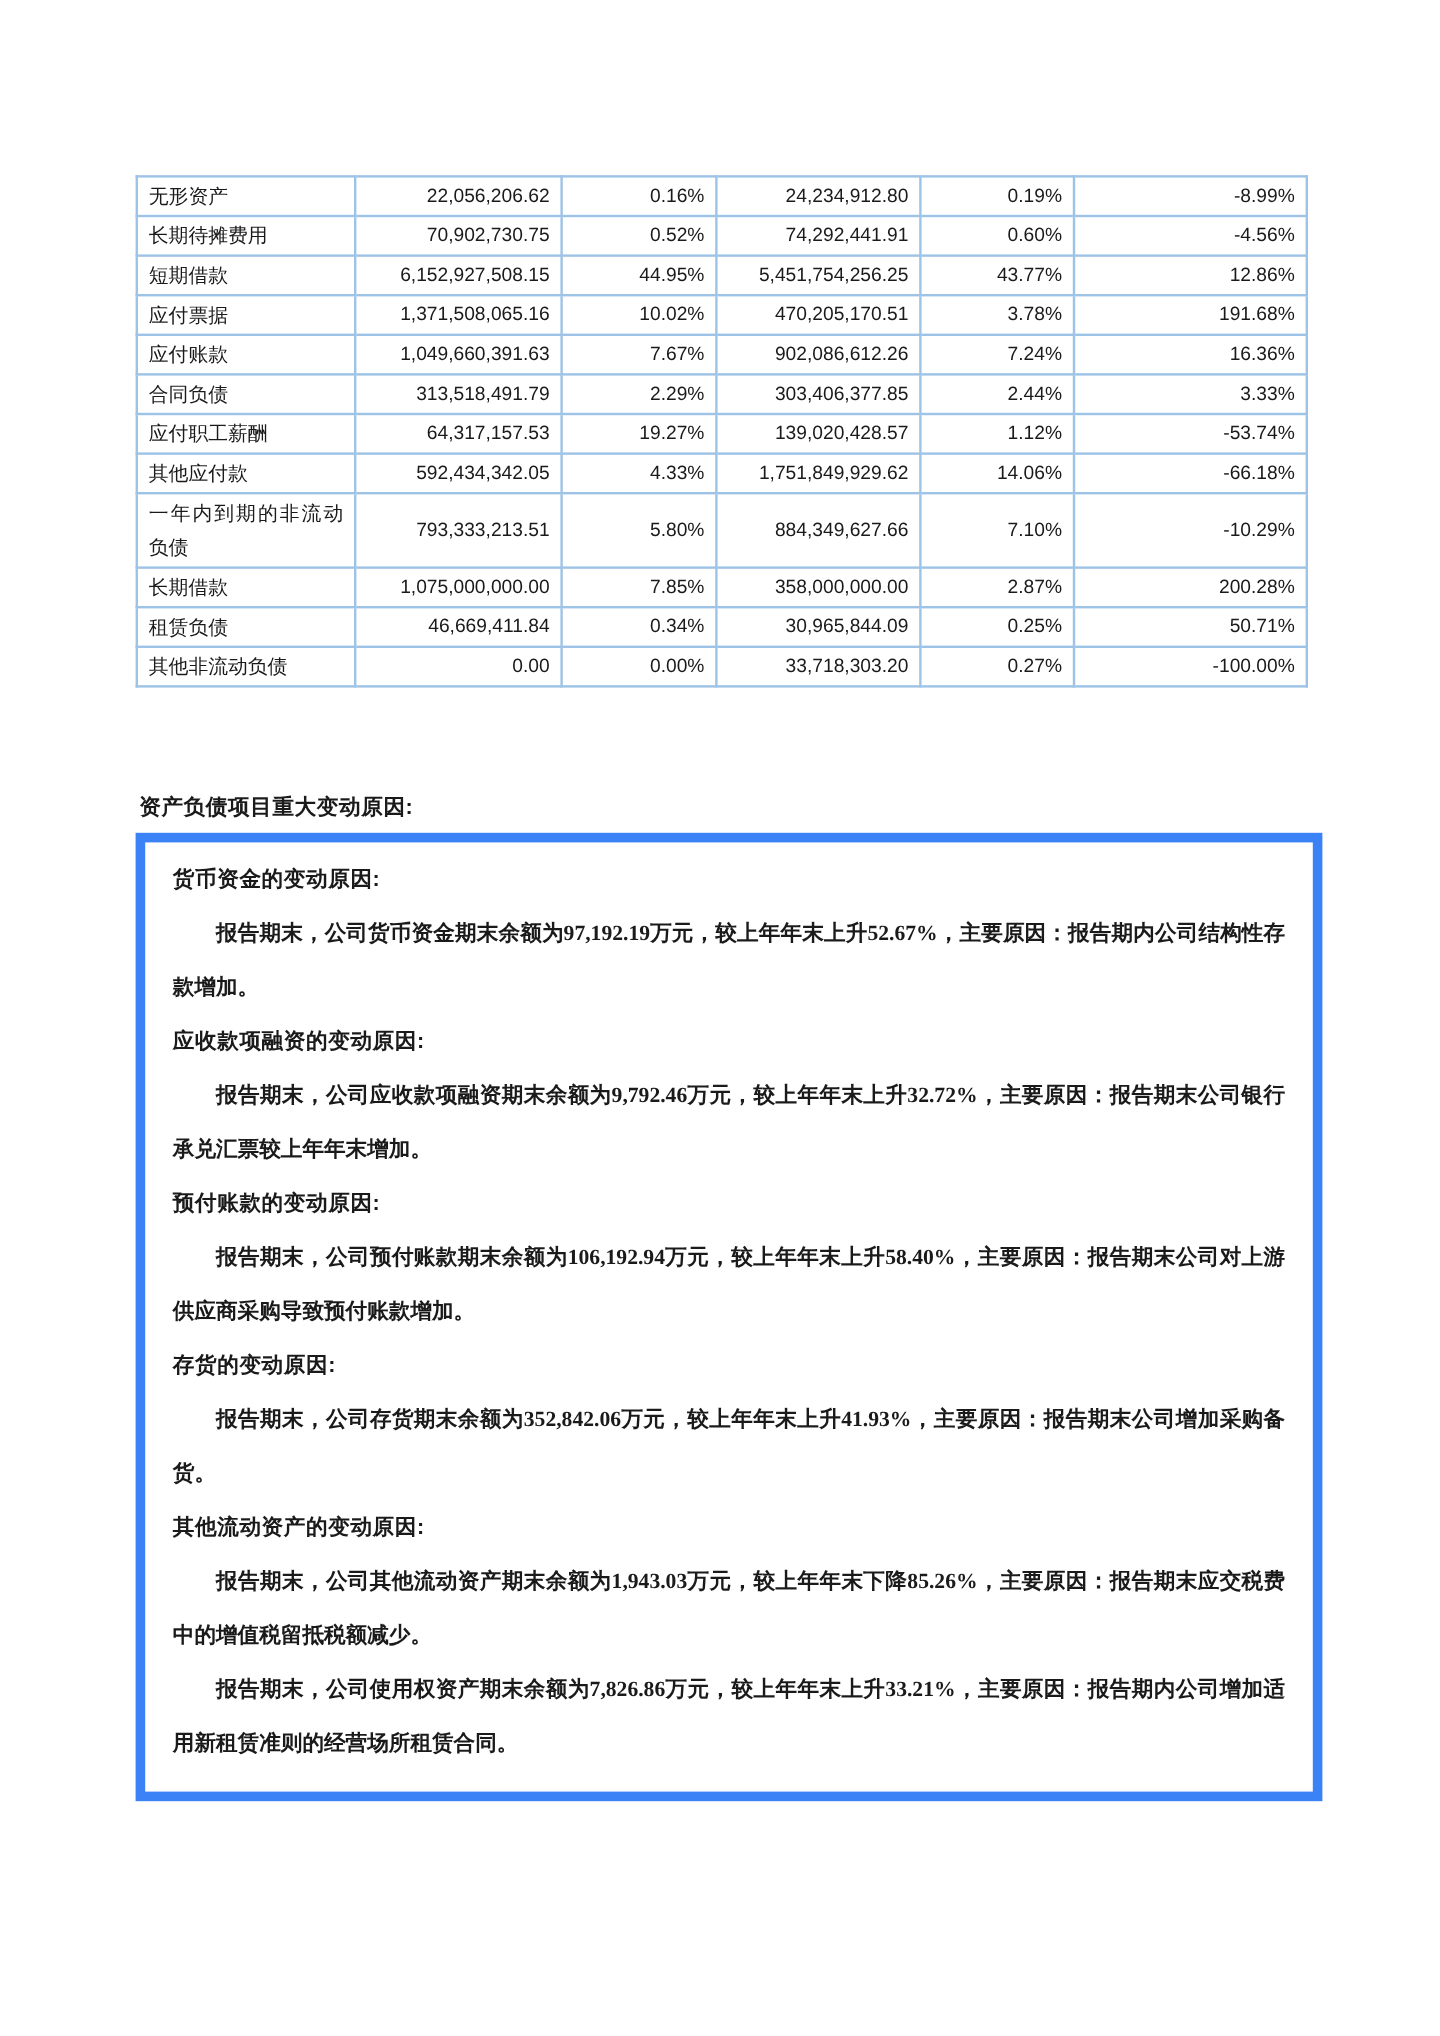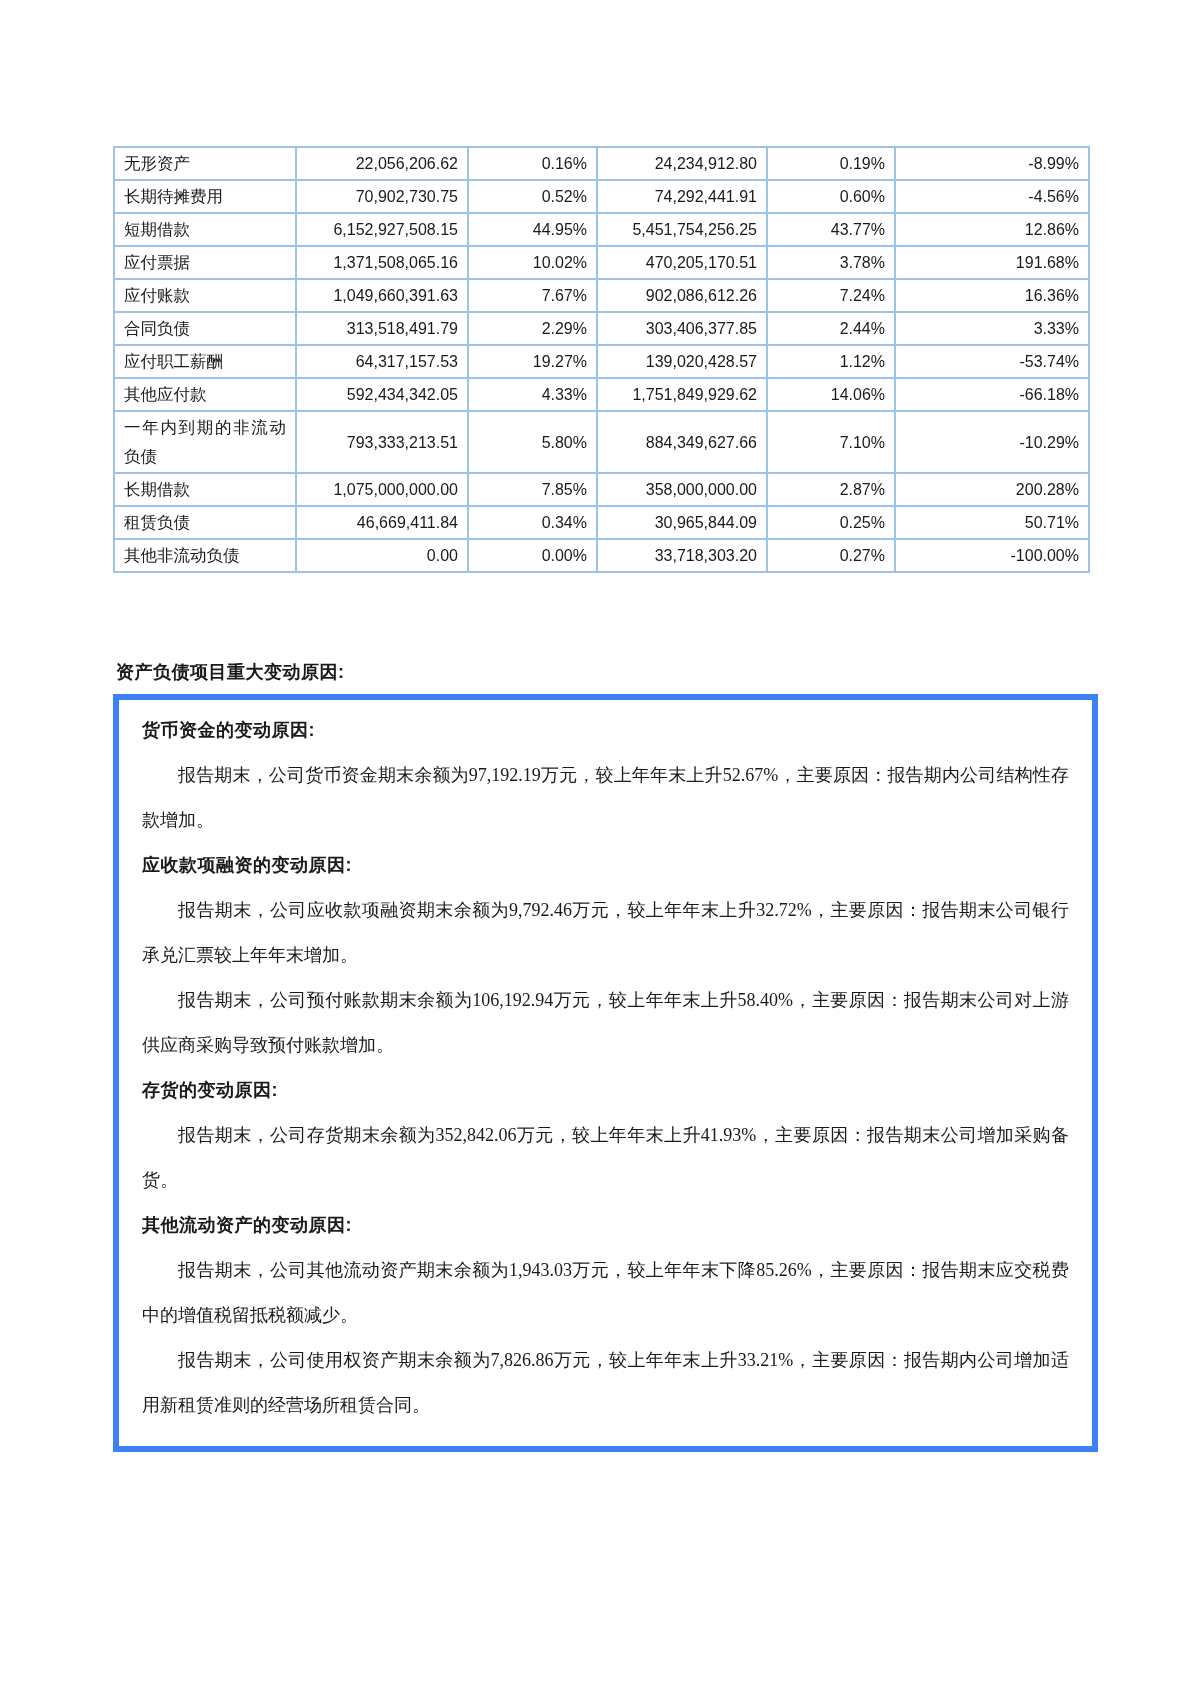--- a/index.html
+++ b/index.html
@@ -33,36 +33,37 @@
   
   .sec-title {
     position: absolute; left: 116px; top: 660px;
     font-size: 18px; font-weight: bold;
     letter-spacing: 0.5px;
   }
 
   
   .reasons-box {
     position: absolute; left: 113px; top: 694px; width: 927px;
-    border: 6px solid #3b82f6;
+    border: 8px solid #3b82f6;
     padding: 8px 23px 18px 23px;
     background: #ffffff;
   }
   .sec-head {
     font-size: 18px; font-weight: bold;
     line-height: 45px;
     letter-spacing: 0.5px;
   }
   .sec-body {
     margin: 0;
     font-family: "Liberation Serif", serif;
     font-size: 18px;
     line-height: 45px;
     text-indent: 2em;
     text-align: justify;
+    font-weight: bold;
   }
 </style>
 </head>
 <body>
 
 <div class="page">
 
   <table class="fin-table">
     <colgroup>
       <col style="width:182px">
@@ -177,20 +178,21 @@
   <div class="reasons-box">
     <div class="section">
         <div class="sec-head">货币资金的变动原因:</div>
         <p class="sec-body">报告期末，公司货币资金期末余额为97,192.19万元，较上年年末上升52.67%，主要原因：报告期内公司结构性存款增加。</p>
       </div>
       <div class="section">
         <div class="sec-head">应收款项融资的变动原因:</div>
         <p class="sec-body">报告期末，公司应收款项融资期末余额为9,792.46万元，较上年年末上升32.72%，主要原因：报告期末公司银行承兑汇票较上年年末增加。</p>
       </div>
       <div class="section">
+        <div class="sec-head">预付账款的变动原因:</div>
         <p class="sec-body">报告期末，公司预付账款期末余额为106,192.94万元，较上年年末上升58.40%，主要原因：报告期末公司对上游供应商采购导致预付账款增加。</p>
       </div>
       <div class="section">
         <div class="sec-head">存货的变动原因:</div>
         <p class="sec-body">报告期末，公司存货期末余额为352,842.06万元，较上年年末上升41.93%，主要原因：报告期末公司增加采购备货。</p>
       </div>
       <div class="section">
         <div class="sec-head">其他流动资产的变动原因:</div>
         <p class="sec-body">报告期末，公司其他流动资产期末余额为1,943.03万元，较上年年末下降85.26%，主要原因：报告期末应交税费中的增值税留抵税额减少。</p>
       </div>

